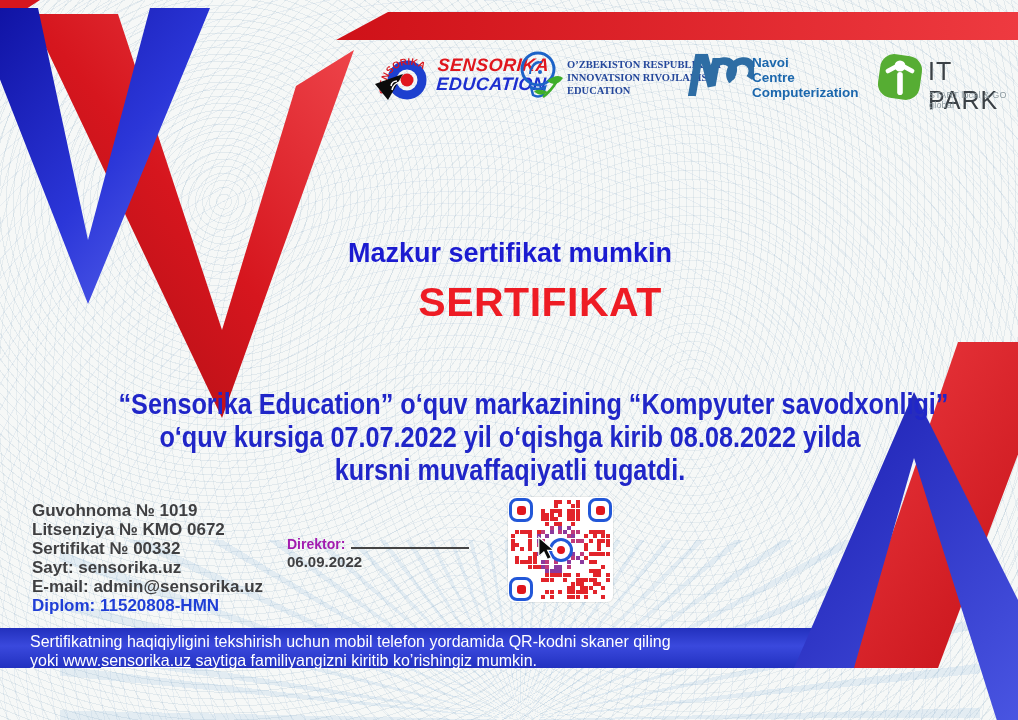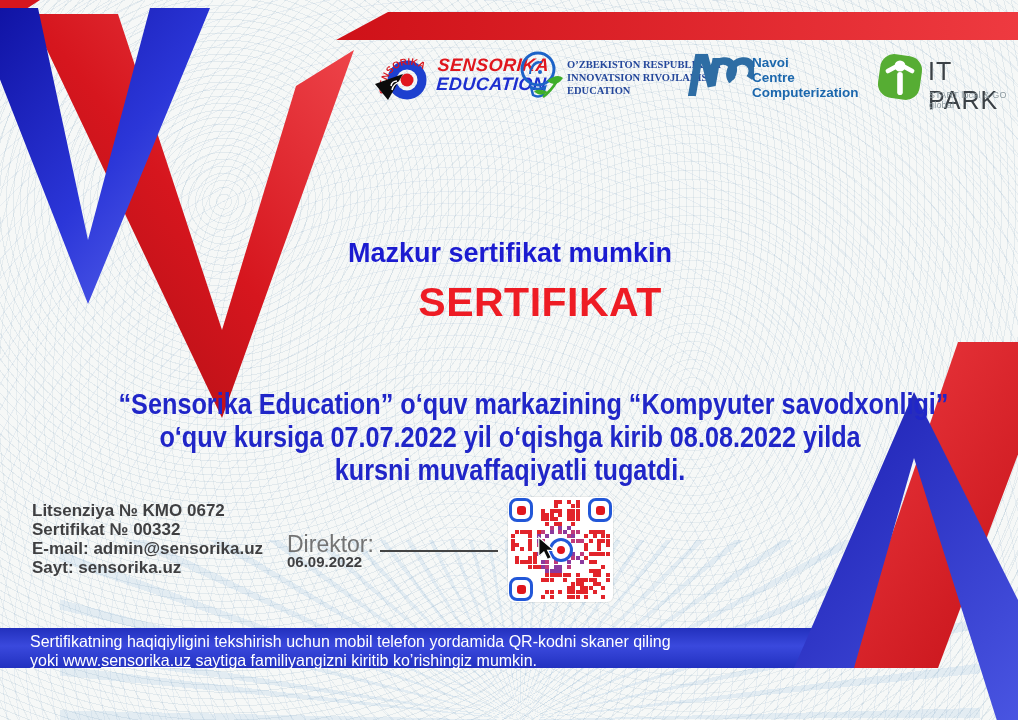--- a/index.html
+++ b/index.html
@@ -44,21 +44,21 @@
   .recipient{position:absolute;left:215px;top:279px;width:650px;z-index:3;text-align:center;color:#ee1c24;
     font-weight:bold;font-size:41px;line-height:47px;letter-spacing:.5px;}
   .body-par{position:absolute;left:60px;top:388px;width:900px;z-index:3;text-align:center;color:#2026c8;
     font-weight:bold;font-size:29px;line-height:33px;}
   .body-par .ln{transform:scaleX(.87);transform-origin:50% 50%;white-space:nowrap;}
 
   .details{position:absolute;left:32px;top:501px;z-index:3;color:#3f3f41;font-weight:bold;
     font-size:17px;line-height:19px;white-space:nowrap;}
   .details .diplom{color:#1f3ed6;}
 
-  .direktor{position:absolute;left:287px;top:531px;z-index:3;color:#737373;font-weight:normal;font-size:23px;white-space:nowrap;}
+  .direktor{position:absolute;left:287px;top:531px;z-index:3;color:#a21caf;font-weight:bold;font-size:14px;white-space:nowrap;}
   .direktor .sig-line{display:inline-block;width:118px;border-bottom:2px solid #444;height:16px;margin-left:6px;}
   .direktor-date{position:absolute;left:287px;top:553px;z-index:3;color:#3f3f41;font-weight:bold;font-size:15px;}
 
   
   .qr{position:absolute;left:508px;top:497px;width:105px;height:105px;z-index:4;background:#fff;
     border-radius:6px;box-shadow:0 0 0 1px rgba(0,0,0,.06);}
   .qr-inner{position:absolute;left:3px;top:3px;width:99px;height:99px;}
   .qr-cell{position:absolute;width:4px;height:4px;}
   .finder{position:absolute;width:24px;height:24px;border:3.5px solid #2257d8;border-radius:8px;background:#fff;box-sizing:border-box;}
   .finder .dot{position:absolute;left:50%;top:50%;width:9px;height:9px;margin:-4.5px 0 0 -4.5px;background:#e0161d;border-radius:3px;}
@@ -176,24 +176,26 @@
   <div class="recipient">
     <div>SERTIFIKAT</div>
   </div>
   <div class="body-par">
     <div class="ln">“Sensorika Education” o‘quv markazining “Kompyuter savodxonligi”</div>
     <div class="ln">o‘quv kursiga 07.07.2022 yil o‘qishga kirib 08.08.2022 yilda</div>
     <div class="ln">kursni muvaffaqiyatli tugatdi.</div>
   </div>
 
   <div class="details">
+    <div>Guvohnoma № 1019</div>
     <div>Litsenziya № KMO 0672</div>
     <div>Sertifikat № 00332</div>
+    <div>Sayt: sensorika.uz</div>
     <div>E-mail: admin@sensorika.uz</div>
-    <div>Sayt: sensorika.uz</div>
+    <div class="diplom">Diplom: 11520808-HMN</div>
   </div>
 
   <div class="direktor">
     <span>Direktor:</span><span class="sig-line"></span>
   </div>
   <div class="direktor-date">06.09.2022</div>
 
   <div class="qr">
     <div class="qr-inner" id="qr-modules">
         <div class="qr-cell" style="left:43.0px;top:0.0px;background:#e2242b"></div>

